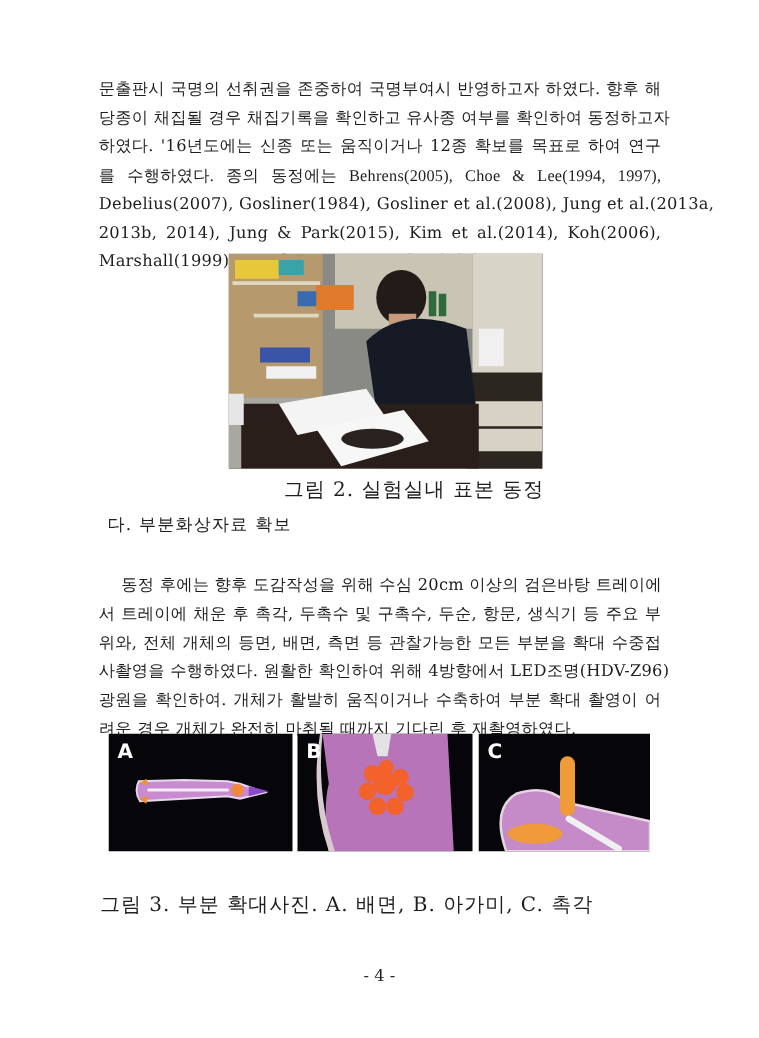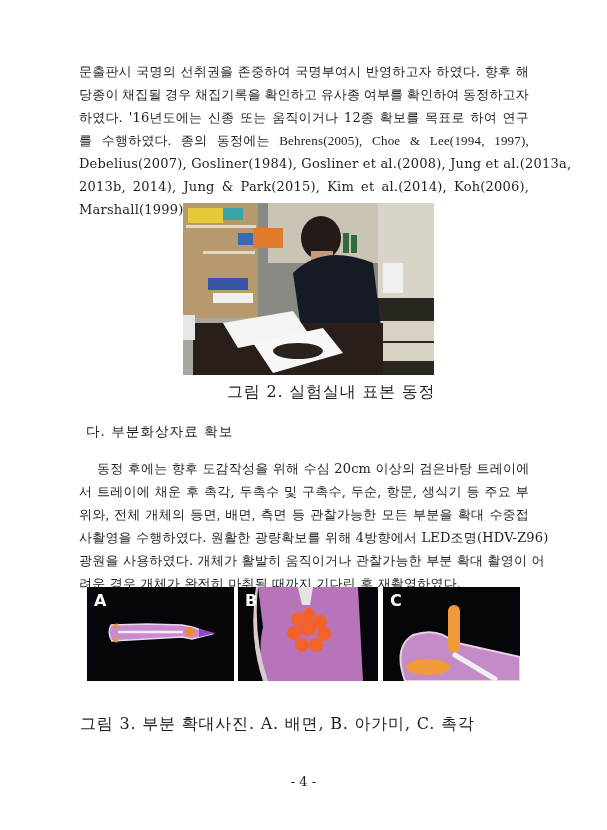--- a/index.html
+++ b/index.html
@@ -2,34 +2,34 @@
 <html><head>
 <meta charset="utf-8">
 <style>
   html, body { margin:0; padding:0; background:#ffffff; }
   body { width:607px; height:830px; position:relative; overflow:hidden;
          font-family:"DejaVu Serif","Liberation Serif",serif; color:#1e1e1e; }
   .line { position:absolute; left:79px; width:450px; font-size:13px; line-height:22px;
           white-space:nowrap; letter-spacing:0.2px; }
   .just { text-align:justify; text-align-last:justify; }
   .caption { position:absolute; font-size:16px; white-space:nowrap; letter-spacing:0.8px; }
-  .heading { position:absolute; left:86px; top:423px; font-size:13.6px; letter-spacing:1px; }
+  .heading { position:absolute; left:86px; top:411px; font-size:13.6px; letter-spacing:1px; }
   .photo { position:absolute; left:183px; top:203px; width:251px; height:172px;
            background:#6b6a66; overflow:hidden; }
   .fig { position:absolute; top:587px; height:94px; background:#05050a; overflow:hidden; }
   .fig-label { position:absolute; left:7px; top:4px; color:#ffffff; font-family:"DejaVu Sans","Liberation Sans",sans-serif;
                font-weight:bold; font-size:16px; }
   .page-number { position:absolute; left:0; width:607px; top:774px; text-align:center; font-size:13px; }
 </style>
 </head>
 <body>
 
 <div>
   <div class="line just" style="top:61px;">문출판시 국명의 선취권을 존중하여 국명부여시 반영하고자 하였다. 향후 해</div>
-  <div class="line just" style="top:84px;font-family:Liberation Serif, serif;">당종이 채집될 경우 채집기록을 확인하고 유사종 여부를 확인하여 동정하고자</div>
+  <div class="line just" style="top:84px;">당종이 채집될 경우 채집기록을 확인하고 유사종 여부를 확인하여 동정하고자</div>
   <div class="line just" style="top:107px;">하였다. '16년도에는 신종 또는 움직이거나 12종 확보를 목표로 하여 연구</div>
   <div class="line just" style="top:130px;font-family:Liberation Serif, serif;">를 수행하였다. 종의 동정에는 Behrens(2005), Choe &amp; Lee(1994, 1997),</div>
   <div class="line just" style="top:153px;">Debelius(2007), Gosliner(1984), Gosliner et al.(2008), Jung et al.(2013a,</div>
   <div class="line just" style="top:176px;">2013b, 2014), Jung &amp; Park(2015), Kim et al.(2014), Koh(2006),</div>
   <div class="line" style="top:199px;">Marshall(1999), Suzuki(2000) 등을 참고하였다.</div>
 </div>
 
 <div class="photo">
   <svg width="251" height="172" viewBox="0 0 251 172">
     <rect x="0" y="0" width="251" height="172" fill="#8a8a84"></rect>
@@ -69,23 +69,23 @@
     <rect x="0" y="112" width="12" height="25" fill="#e6e6e6"></rect>
   </svg>
 </div>
 <div class="caption" style="left:227px; top:382px;">그림 2. 실험실내 표본 동정</div>
 
 <div class="heading">다. 부분화상자료 확보</div>
 
 <div>
   <div class="line just" style="top:458px; left:97px; width:432px;">동정 후에는 향후 도감작성을 위해 수심 20cm 이상의 검은바탕 트레이에</div>
   <div class="line just" style="top:481px;">서 트레이에 채운 후 촉각, 두촉수 및 구촉수, 두순, 항문, 생식기 등 주요 부</div>
-  <div class="line just" style="top:504px;font-family:Liberation Serif, serif;">위와, 전체 개체의 등면, 배면, 측면 등 관찰가능한 모든 부분을 확대 수중접</div>
-  <div class="line just" style="top:527px;">사촬영을 수행하였다. 원활한 광량확보를 위해 4방향에서 LED조명(HDV-Z96)</div>
-  <div class="line just" style="top:550px;">광원을 사용하였다. 개체가 활발히 움직이거나 관찰가능한 부분 확대 촬영이 어</div>
+  <div class="line just" style="top:504px;">위와, 전체 개체의 등면, 배면, 측면 등 관찰가능한 모든 부분을 확대 수중접</div>
+  <div class="line just" style="top:527px;">사촬영을 수행하였다. 원활한 확인하여 위해 4방향에서 LED조명(HDV-Z96)</div>
+  <div class="line just" style="top:550px;">광원을 확인하여. 개체가 활발히 움직이거나 수축하여 부분 확대 촬영이 어</div>
   <div class="line" style="top:573px;">려운 경우 개체가 완전히 마취될 때까지 기다린 후 재촬영하였다.</div>
 </div>
 
 <div class="fig" style="left:87px; width:147px;">
   <svg width="147" height="94" viewBox="0 0 147 94" style="position:absolute;left:0;top:0">
     <path d="M24 38 Q20 46 25 54 L60 52 L95 50 L105 52 L125 47 L105 40 L95 38 L60 37 Z" fill="#c98bd0" stroke="#e8d8ee" stroke-width="1.5"></path>
     <path d="M112 42 L128 46 L112 50 Z" fill="#8a49c8"></path>
     <line x1="32" y1="45" x2="95" y2="45" stroke="#f4eef4" stroke-width="2.5" stroke-linecap="round"></line>
     <circle cx="103" cy="45" r="5" fill="#f08a3a"></circle>
     <path d="M24 40 L30 36 L32 41 Z" fill="#f0903a"></path>

